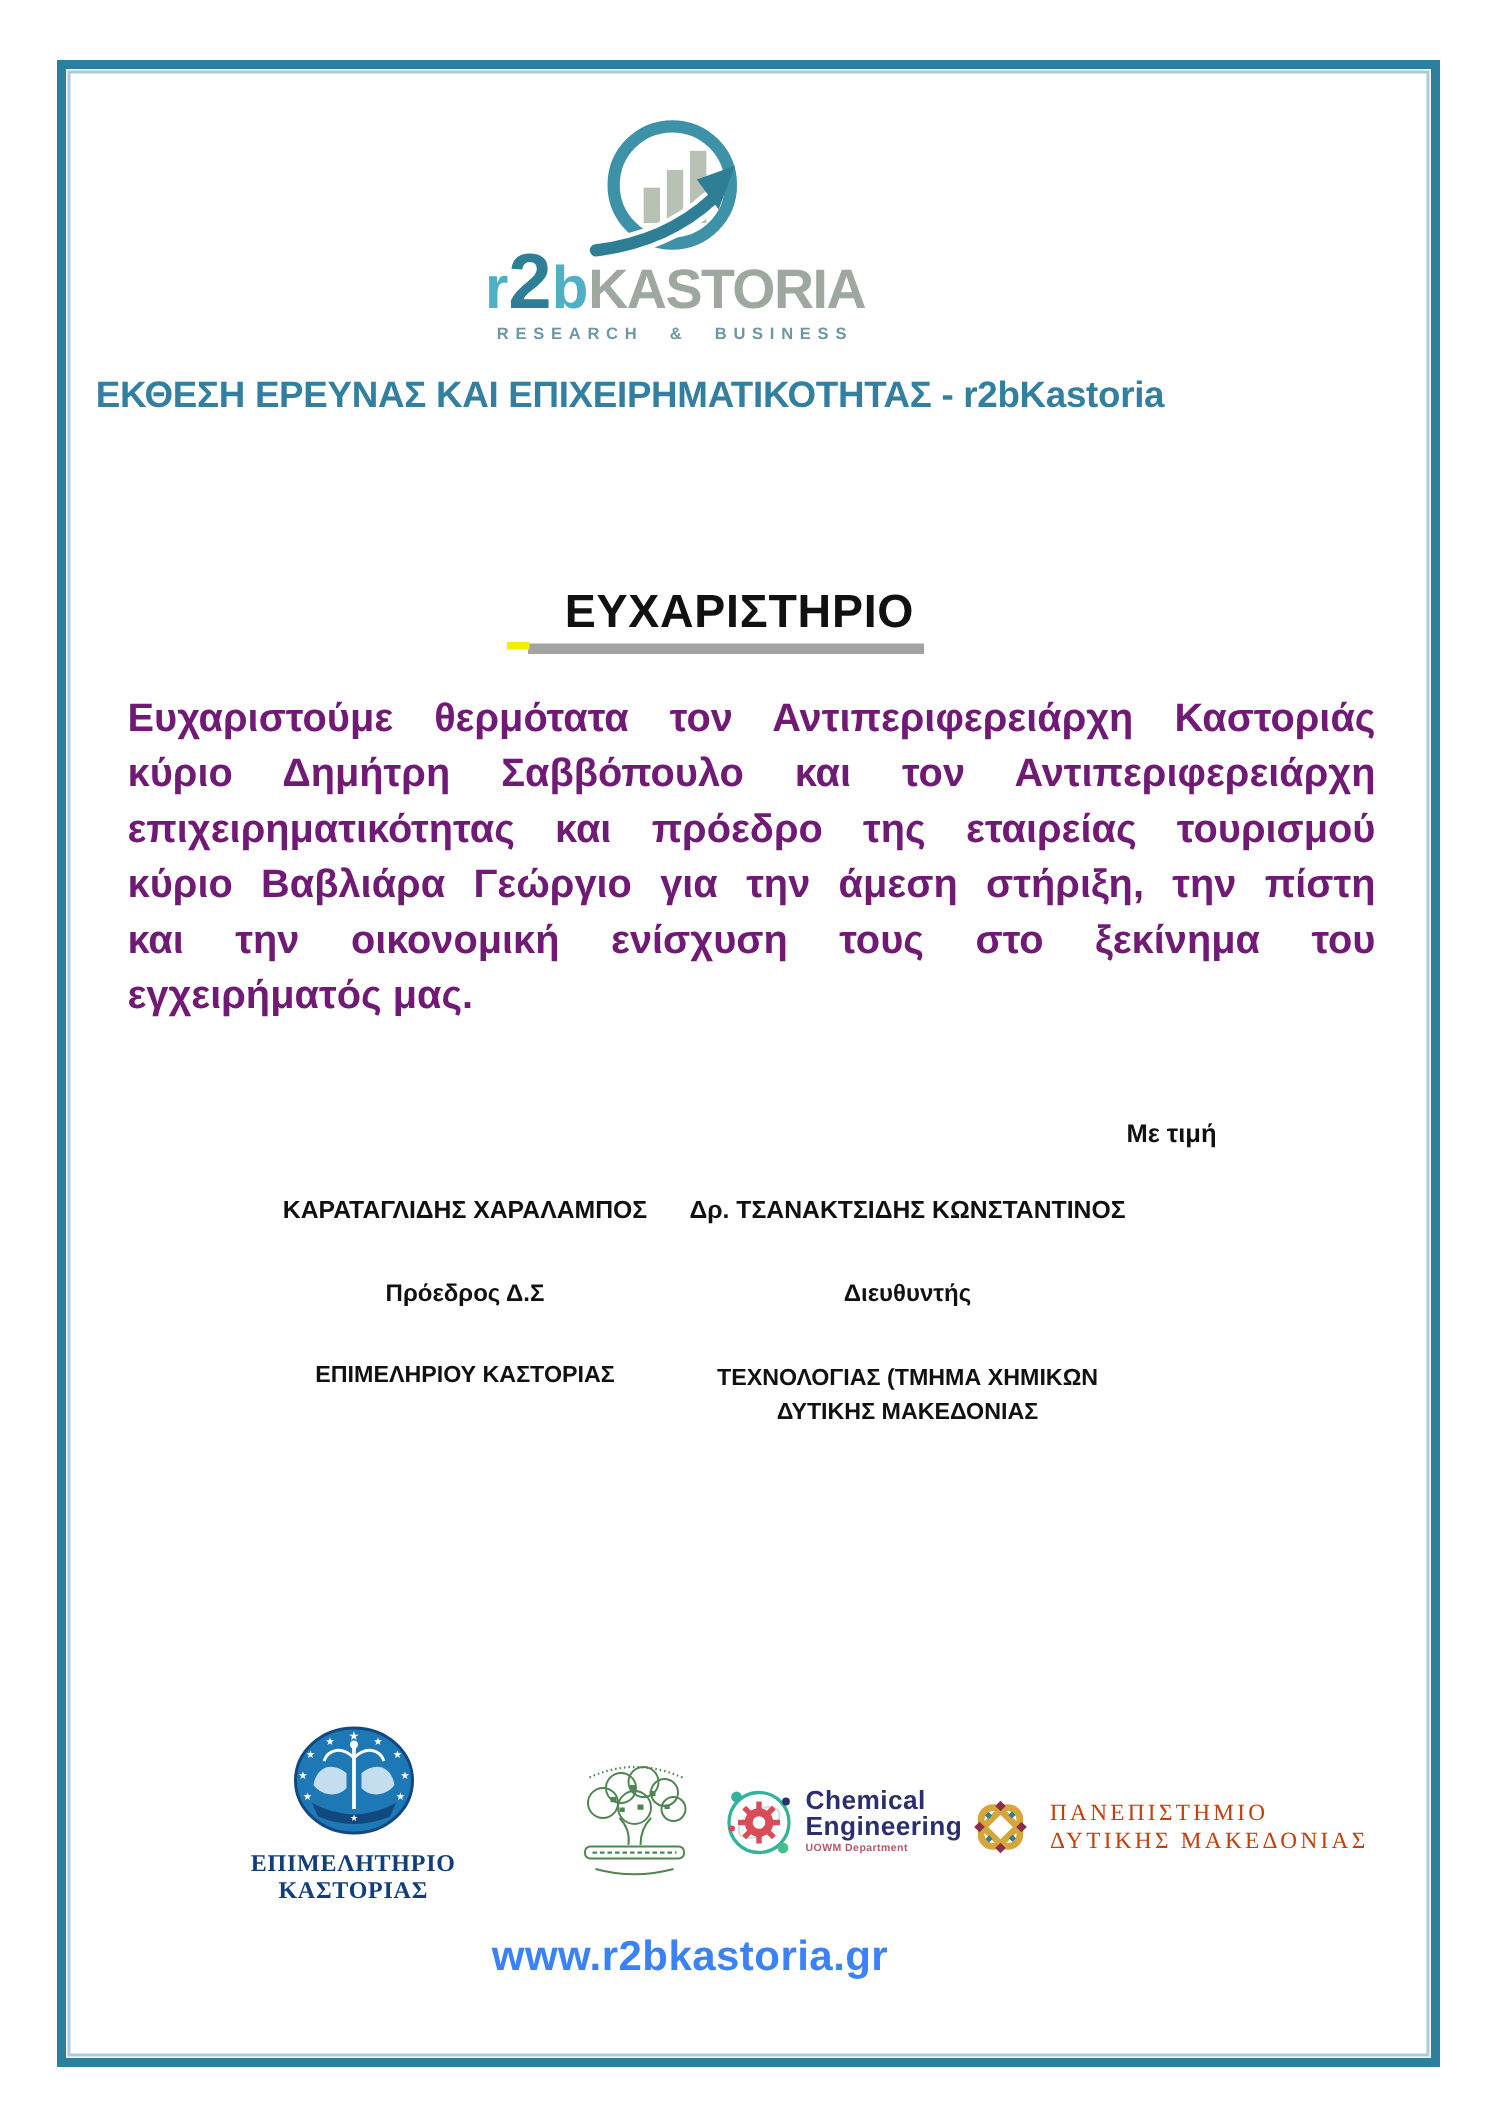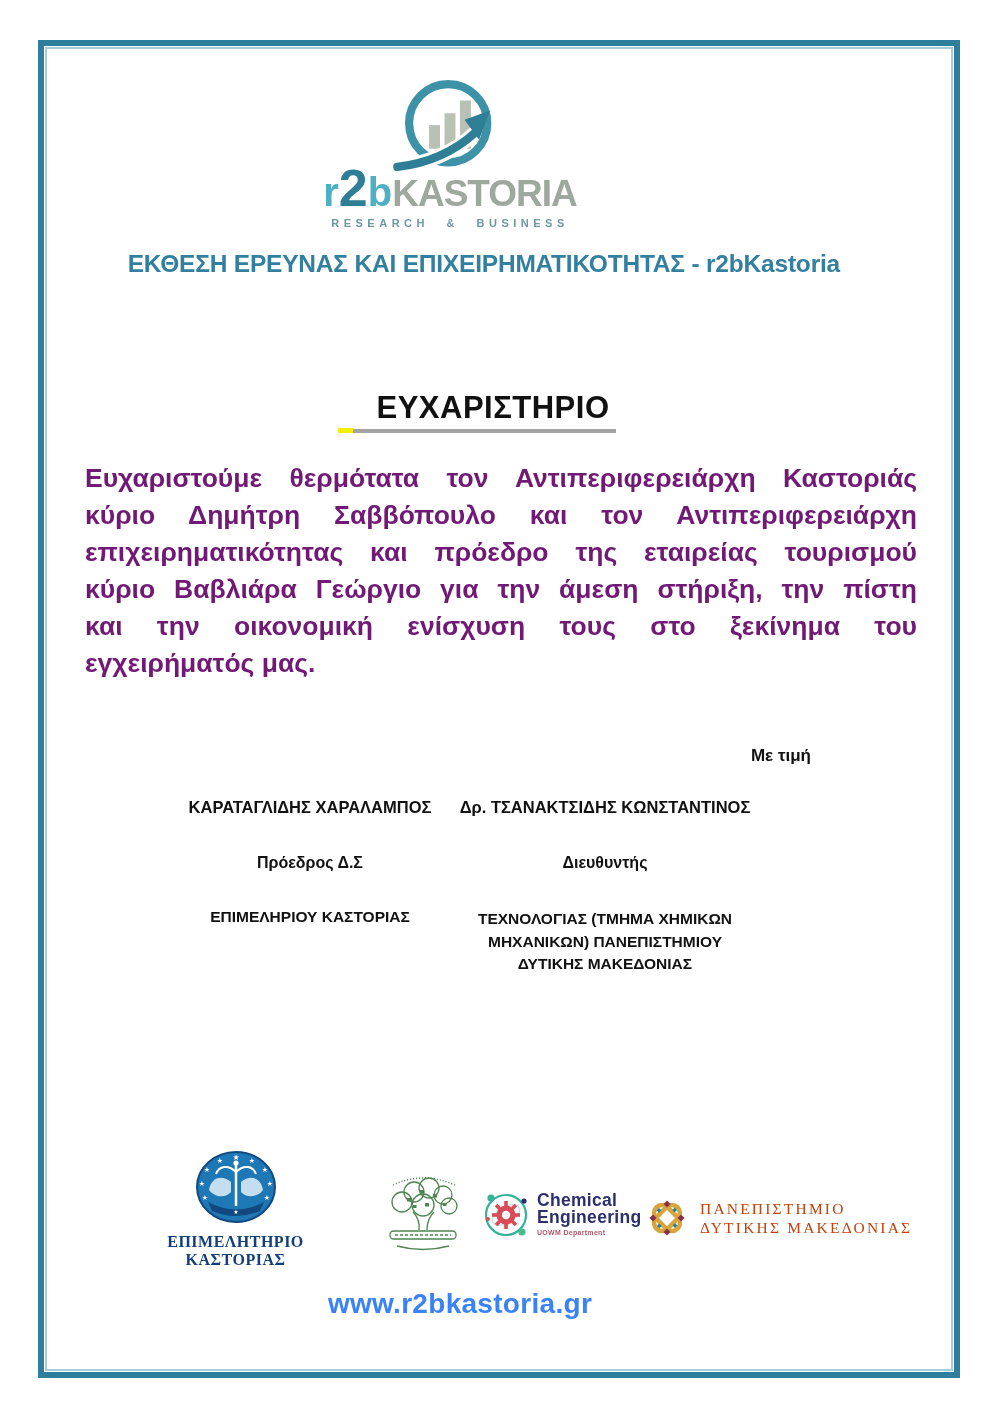--- a/index.html
+++ b/index.html
@@ -15,26 +15,26 @@
   
   .logo-block{position:absolute;top:76px;left:0;width:900px;
     display:flex;flex-direction:column;align-items:center;}
   .wordmark{line-height:1;margin-top:-14px;white-space:nowrap;}
   .wm-light{color:#4fb0c5;font-weight:700;font-size:40px;}
   .wm-2{color:#2e7e96;font-weight:700;font-size:52px;}
   .wm-gray{color:#9ea89e;font-weight:700;font-size:37px;letter-spacing:-1px;}
   .tagline{color:#6d98a2;font-size:11px;font-weight:700;letter-spacing:4.5px;
     word-spacing:10px;margin-top:3px;}
   
-  .doc-title{position:absolute;top:250px;left:0;width:840px;text-align:right;
+  .doc-title{position:absolute;top:250px;left:0;width:840px;text-align:center;
     color:#337f9f;font-weight:700;font-size:24.5px;letter-spacing:-0.2px;}
   
   .heading-wrap{position:absolute;top:390px;left:0;width:1000px;text-align:center;}
   .heading{position:relative;left:-16px;display:inline-block;font-size:31px;
-    font-weight:700;letter-spacing:0.5px;border-bottom:4px solid #a3a3a3;
+    font-weight:700;letter-spacing:0.5px;border-bottom:7px solid #a3a3a3;
     padding:0 6px 3px 24px;}
   .heading::before{content:"";position:absolute;left:-14px;bottom:-4px;
     width:15px;height:5px;background:#f3ef0a;}
   
   .paragraph{position:absolute;top:460px;left:85px;width:832px;
     font-size:26.5px;font-weight:700;line-height:37px;color:#701a75;}
   .pline{text-align:justify;text-align-last:justify;white-space:normal;}
   .pline.last{text-align-last:left;}
   
   .closing{position:absolute;top:746px;left:85px;width:726px;text-align:right;
@@ -104,21 +104,20 @@
 
 <div class="closing">Με τιμή</div>
 
 <div class="sig sig-name-left">ΚΑΡΑΤΑΓΛΙΔΗΣ ΧΑΡΑΛΑΜΠΟΣ</div>
 <div class="sig sig-name-right">Δρ. ΤΣΑΝΑΚΤΣΙΔΗΣ ΚΩΝΣΤΑΝΤΙΝΟΣ</div>
 <div class="sig sig-role-left">Πρόεδρος Δ.Σ</div>
 <div class="sig sig-role-right">Διευθυντής</div>
 <div class="sig sig-org-left">ΕΠΙΜΕΛΗΡΙΟΥ ΚΑΣΤΟΡΙΑΣ</div>
 <div class="sig sig-org-right">
   <span>ΤΕΧΝΟΛΟΓΙΑΣ (ΤΜΗΜΑ ΧΗΜΙΚΩΝ</span>
-  <span>ΜΗΧΑΝΙΚΩΝ) ΠΑΝΕΠΙΣΤΗΜΙΟΥ</span>
   <span>ΔΥΤΙΚΗΣ ΜΑΚΕΔΟΝΙΑΣ</span>
 </div>
 
 <div class="chamber">
   <svg width="82" height="78" viewBox="0 0 82 78">
     <ellipse cx="41" cy="37" rx="39" ry="35" fill="#1e78b6" stroke="#11487f" stroke-width="2"></ellipse>
     <text x="41" y="10" font-size="8" fill="#fff" text-anchor="middle">★</text>
     <text x="25" y="13" font-size="7" fill="#fff" text-anchor="middle">★</text>
     <text x="57" y="13" font-size="7" fill="#fff" text-anchor="middle">★</text>
     <text x="12" y="22" font-size="7" fill="#fff" text-anchor="middle">★</text>

